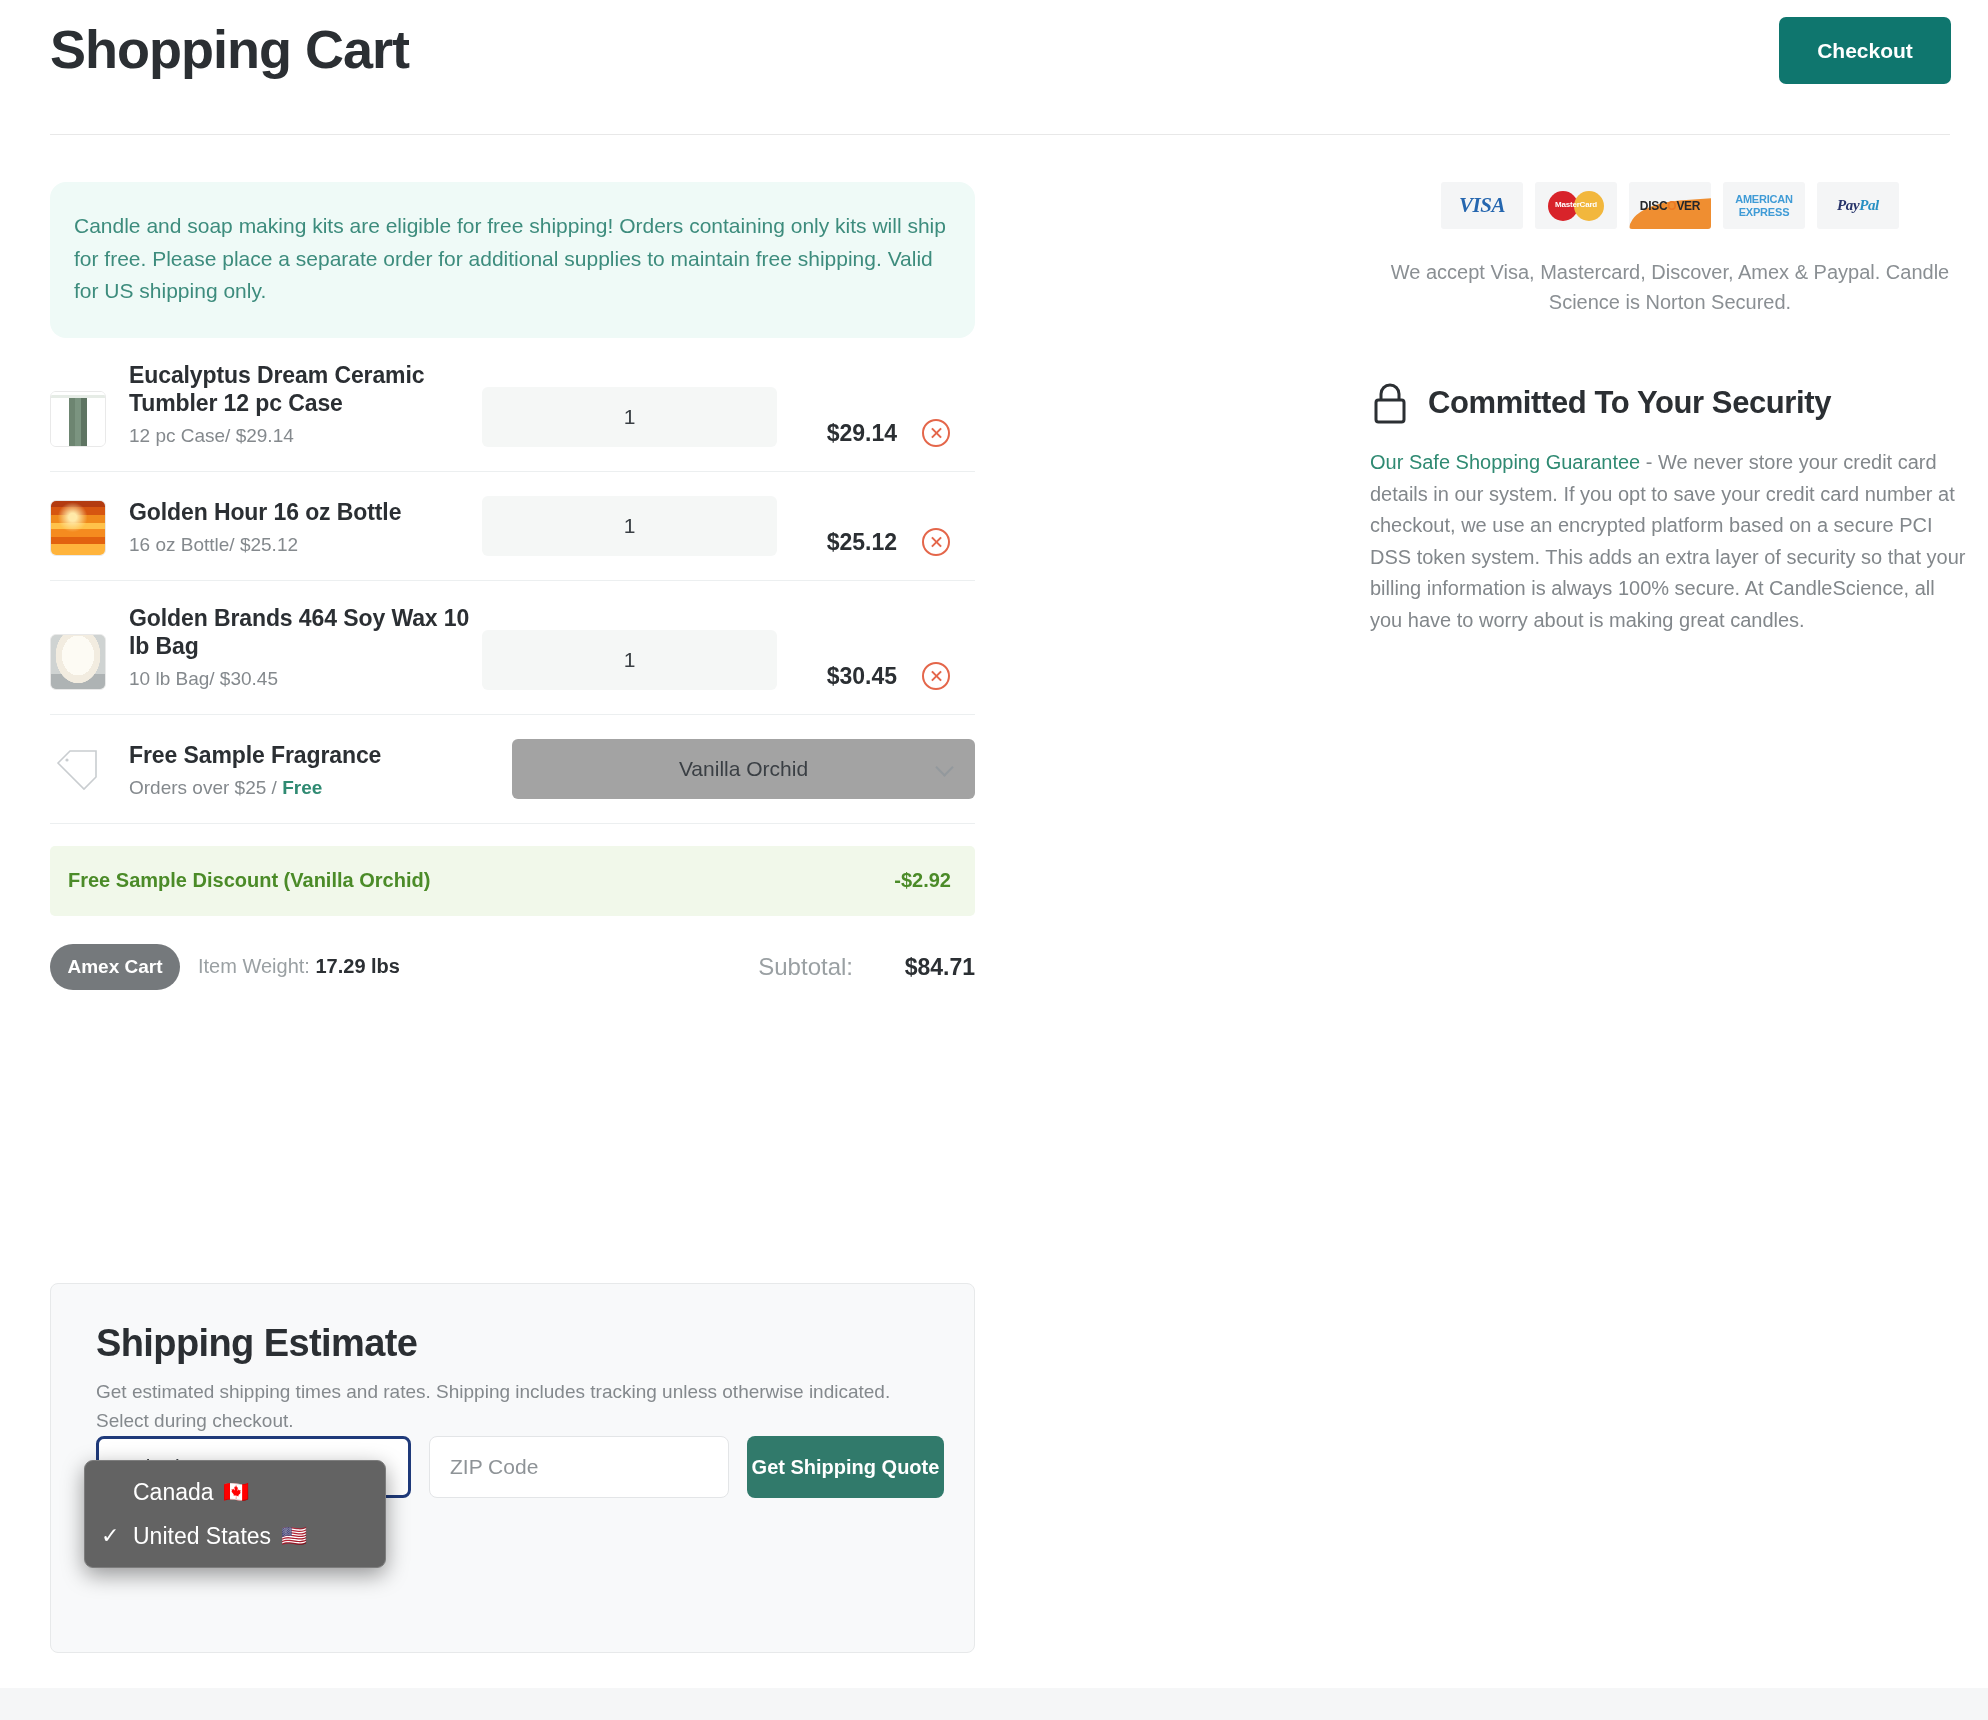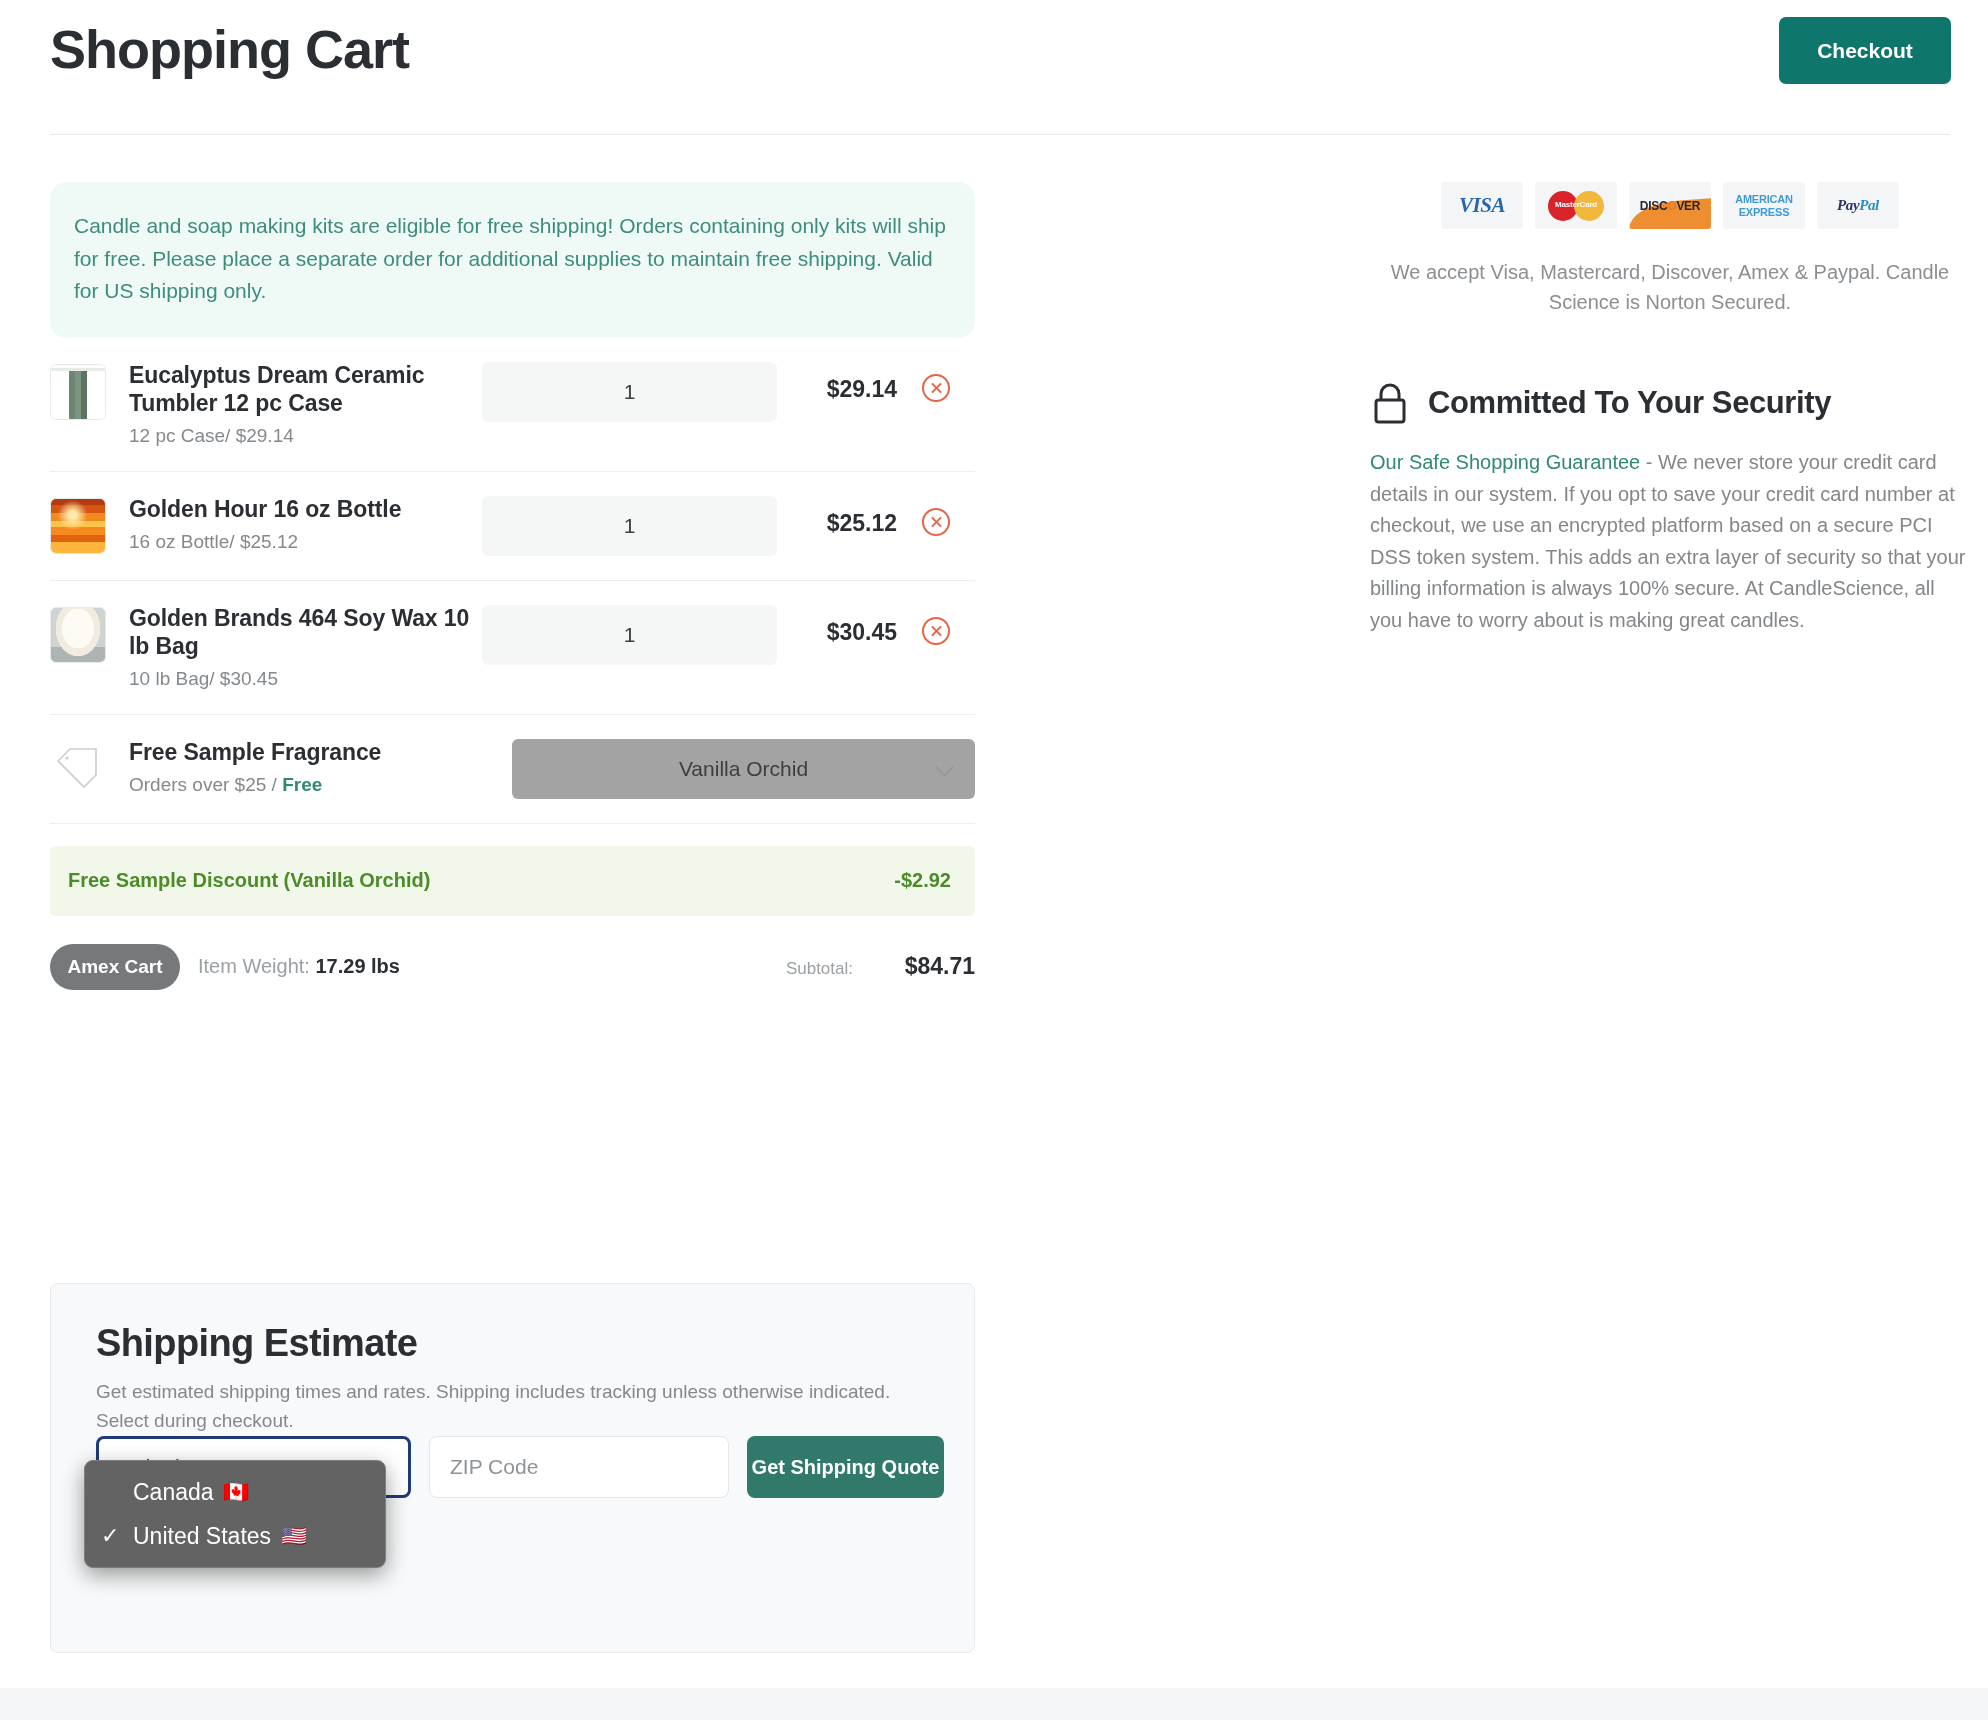--- a/index.html
+++ b/index.html
@@ -43,21 +43,21 @@
   .notice-banner {
     background: #effaf7; border-radius: 16px;
     padding: 28px 24px 30px 24px;
   }
   .notice-text {
     color: #3d8c7d; font-size: 21px; line-height: 1.55;
     max-width: 880px;
   }
 
   .cart-row {
-    display: flex; align-items: flex-start;
+    display: flex; align-items: flex-end;
     border-bottom: 1px solid #eceff0;
     padding: 22px 0 24px 0;
     min-height: 104px;
   }
   .cart-row:first-of-type { padding-top: 28px; }
 
   .thumb-wrap {
     width: 56px; height: 56px; flex: 0 0 56px;
     border: 1px solid #e9e9e9; border-radius: 6px;
     overflow: hidden; margin-top: 4px; background: #fff;
@@ -158,21 +158,21 @@
     width: 130px; height: 46px; border-radius: 23px;
     background: #75797c; color: #ffffff; border: none;
     font-family: "Liberation Sans", sans-serif;
     font-size: 19px; font-weight: bold; cursor: pointer;
   }
   .weight-text {
     font-size: 20px; color: #9aa0a3; margin-left: 18px;
   }
   .weight-text b { color: #2b2f33; }
   .subtotal-wrap { margin-left: auto; display: flex; align-items: baseline; }
-  .subtotal-label { font-size: 17px; color: #9aa0a3; }
+  .subtotal-label { font-size: 24px; color: #9aa0a3; }
   .subtotal-value {
     font-size: 23px; font-weight: bold; color: #2b2f33;
     margin-left: 22px; min-width: 100px; text-align: right;
   }
 
   
   .side-col { position: absolute; left: 1370px; top: 182px; width: 600px; }
   .pay-icons { display: flex; justify-content: center; gap: 12px; }
   .pay-card {
     width: 82px; height: 47px; background: #f4f5f6; border-radius: 3px;

